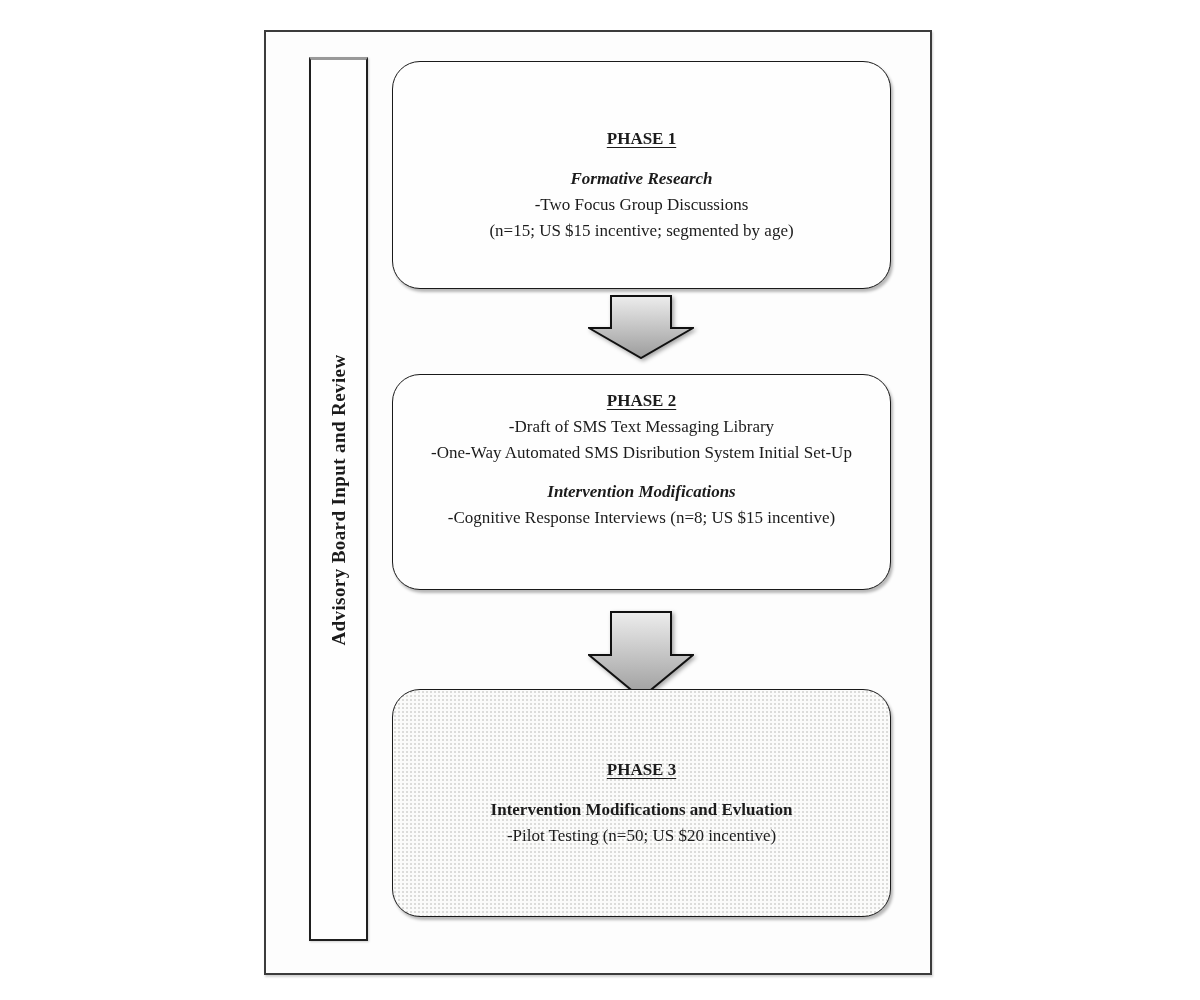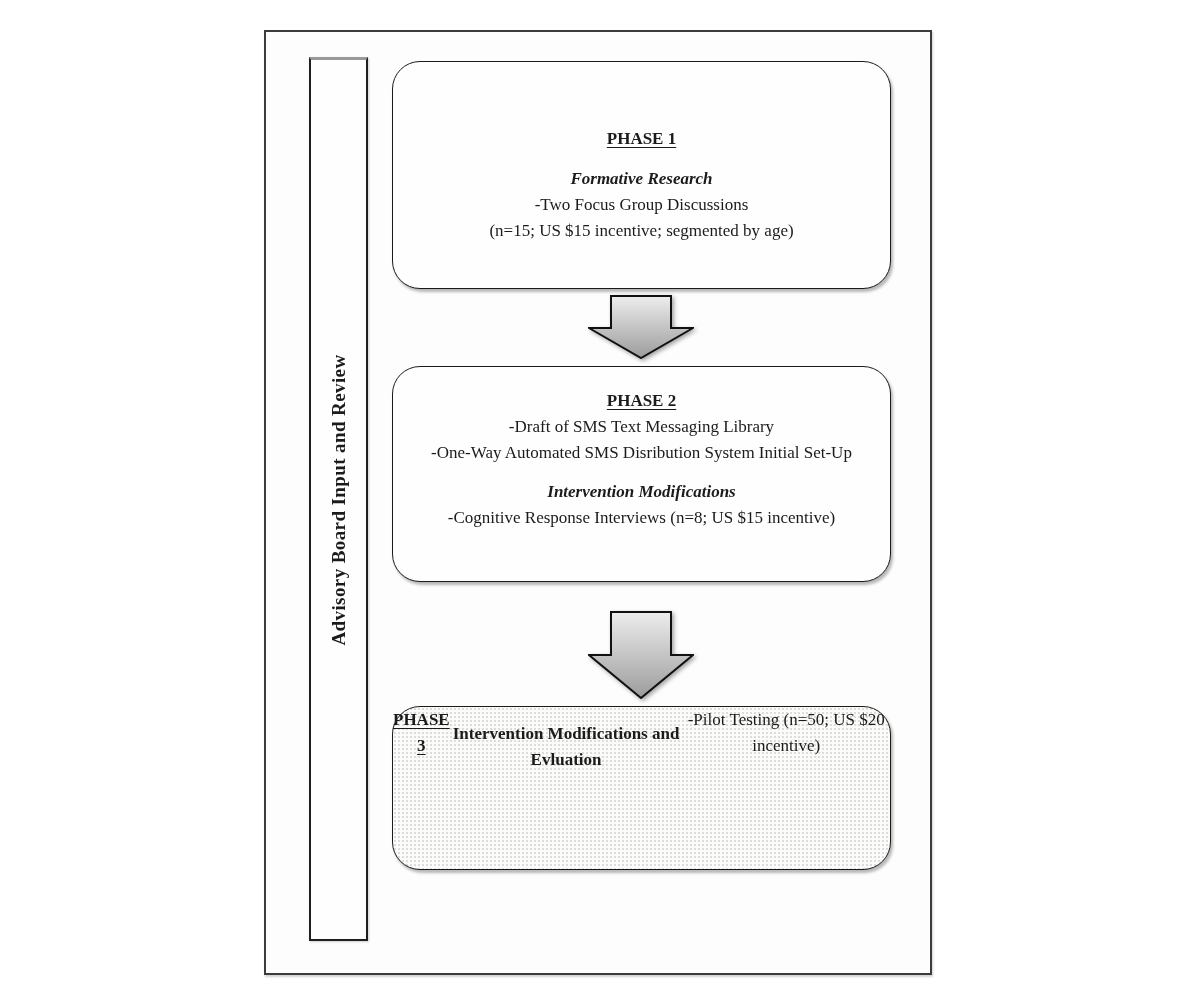--- a/index.html
+++ b/index.html
@@ -31,23 +31,23 @@
     transform:rotate(-90deg);white-space:nowrap;
     font-weight:bold;font-size:19px;letter-spacing:0.4px;
   }
   .phase-box{
     position:absolute;left:126px;width:499px;box-sizing:border-box;
     border:1.5px solid var(--box-border);border-radius:28px;background:#fefefe;
     box-shadow:2px 3px 3px rgba(0,0,0,0.28);
     text-align:center;font-size:17px;line-height:26px;
   }
   .phase1{top:29px;height:228px;padding-top:64px;}
-  .phase2{top:334px;height:216px;padding-top:21px;}
+  .phase2{top:342px;height:216px;padding-top:13px;}
   .phase3{
-    top:674px;height:164px;display:flex;flex-direction:row;justify-content:center;
+    top:657px;height:228px;display:flex;flex-direction:column;justify-content:center;
     background-color:var(--phase3-fill);
     background-image:radial-gradient(var(--phase3-dot) 1px, transparent 1.2px);
     background-size:4px 4px;
   }
   .phase-heading{font-weight:bold;text-decoration:underline;text-underline-offset:3px;}
   .phase-subheading{font-weight:bold;font-style:italic;margin-top:14px;}
   .phase-subheading.roman{font-style:normal;}
   .section-gap{margin-top:13px;}
   .arrow{position:absolute;filter:drop-shadow(2px 2px 2px rgba(0,0,0,0.35));}
   .arrow1{left:322px;top:263px;}

